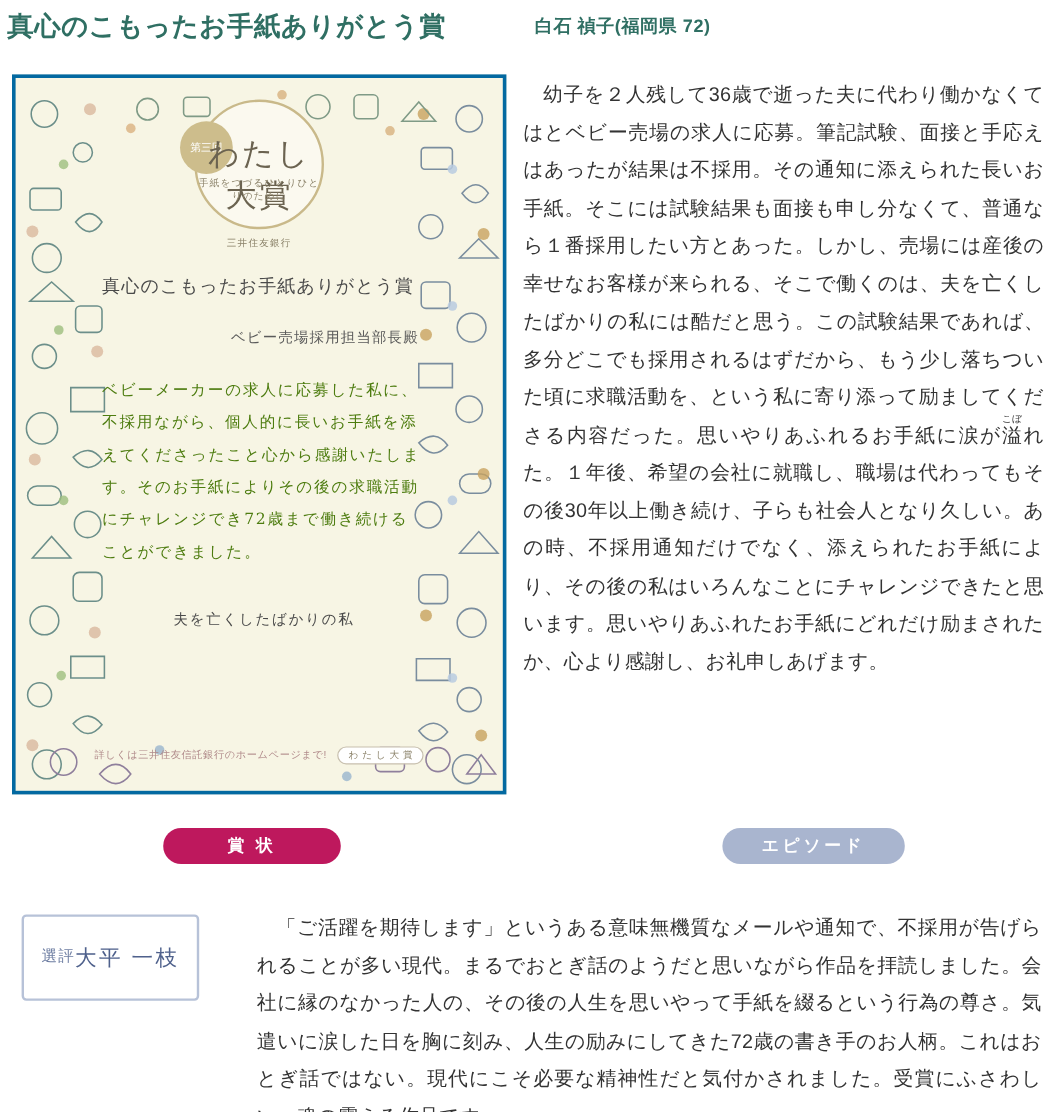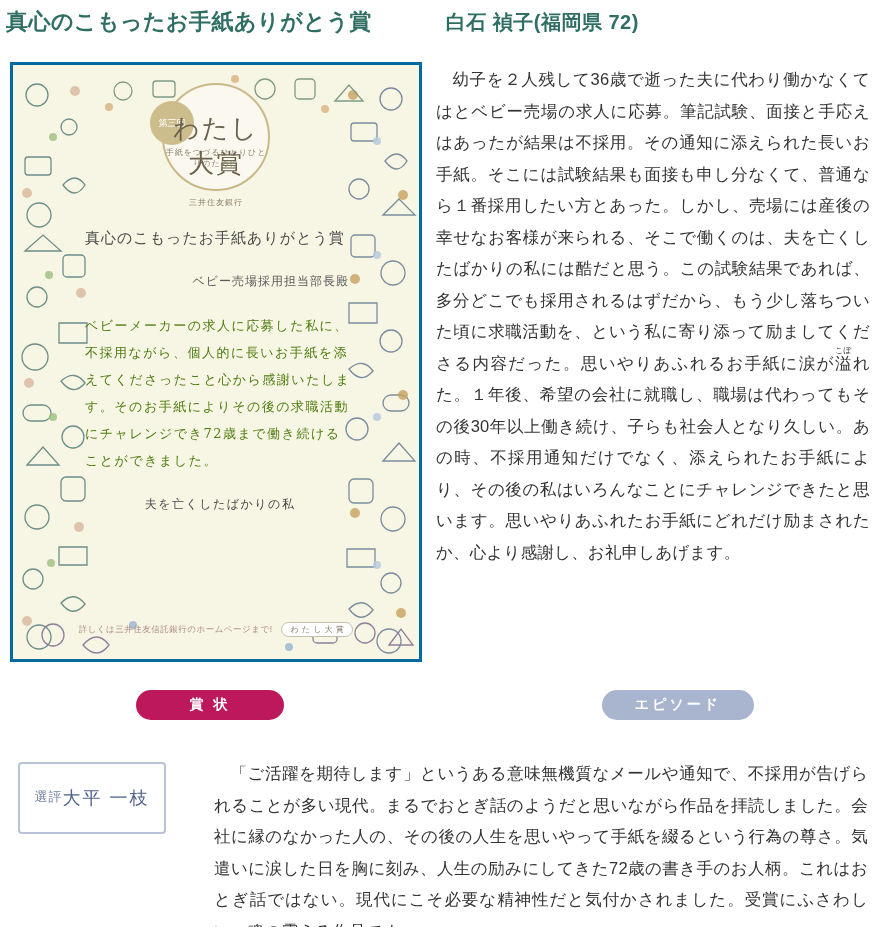--- a/index.html
+++ b/index.html
@@ -28,21 +28,21 @@
   }
   .award-title {
     font-size: 22px;
     font-weight: bold;
     color: #2f6f63;
     letter-spacing: 0.5px;
     margin-left: 6px;
     white-space: nowrap;
   }
   .award-winner {
-    font-size: 20px;
+    font-size: 15px;
     font-weight: bold;
     color: #2f6f63;
     margin-left: 34px;
     white-space: nowrap;
     letter-spacing: 0.5px;
     padding-left: 40px;
   }
 
   
   .cert-wrap {
@@ -150,21 +150,21 @@
     color: #5a5a5a;
   }
   .cert-p {
     margin-top: 22px;
     font-size: 13px;
     line-height: 27px;
     letter-spacing: 1.5px;
     color: #4d7c0f;
   }
   .cert-sign {
-    margin-top: 22px;
+    margin-top: 34px;
     font-size: 12px;
     letter-spacing: 1.5px;
     text-align: center;
   }
   .cert-footer {
     position: absolute;
     left: 0; right: 0;
     bottom: 22px;
     text-align: center;
     font-size: 8.5px;

